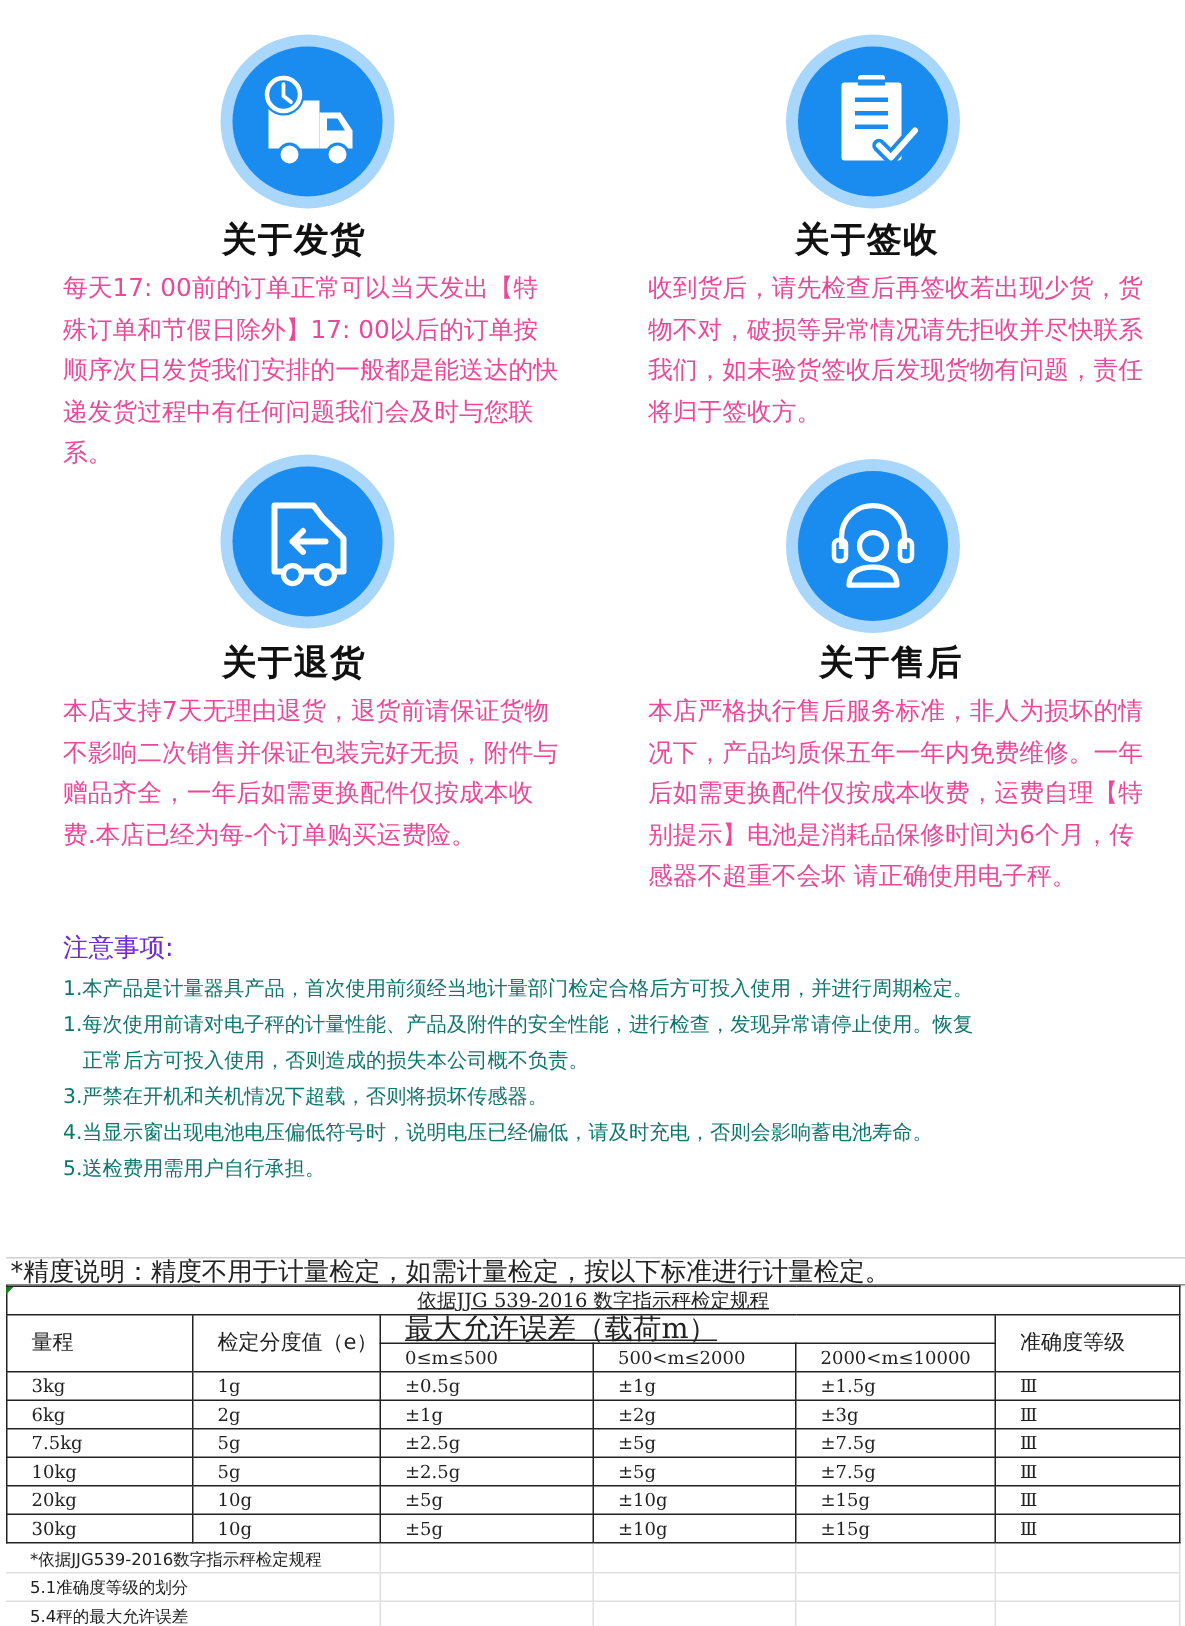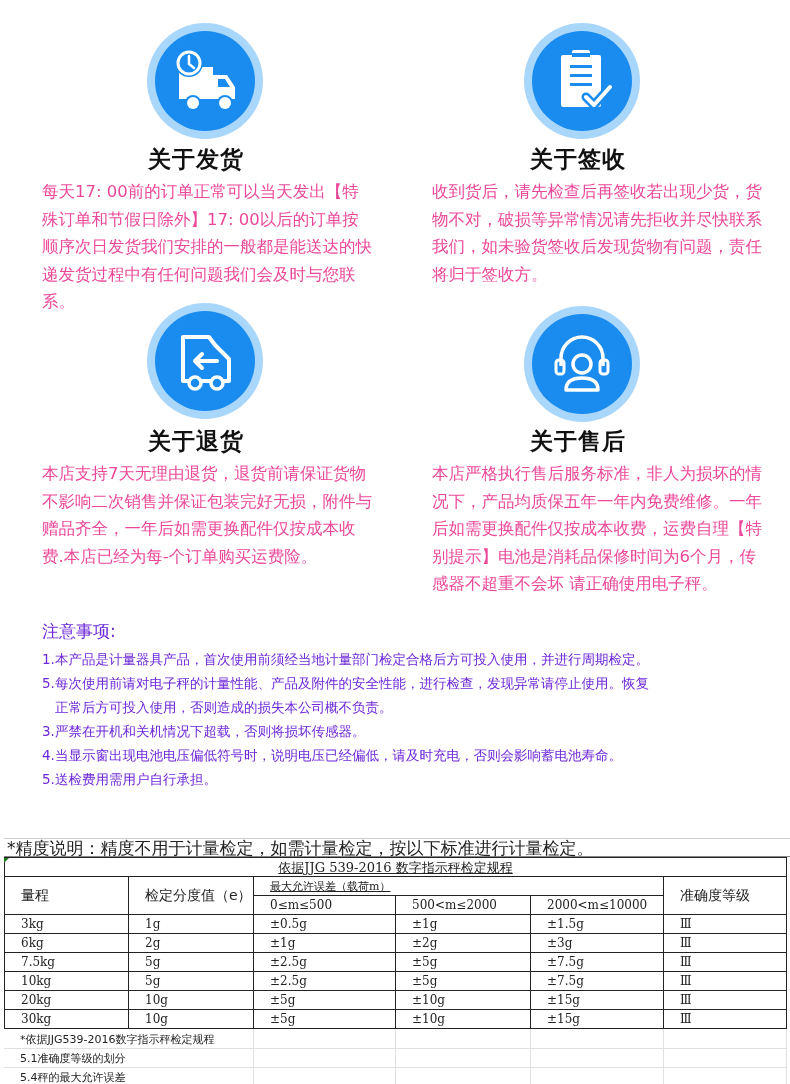--- a/index.html
+++ b/index.html
@@ -3,29 +3,29 @@
 <meta charset="utf-8">
 <style>
   * { box-sizing: border-box; margin: 0; padding: 0; }
   body { width: 790px; height: 1084px; background: #fff; font-family: "DejaVu Sans", sans-serif; color: #222; position: relative; overflow: hidden; }
   .icon-wrap { position: absolute; width: 116px; height: 116px; border-radius: 50%; background: #a9d6fb; display: flex; align-items: center; justify-content: center; }
   .icon-inner { width: 100px; height: 100px; border-radius: 50%; background: #1a8cf0; display: flex; align-items: center; justify-content: center; }
   .card-title { position: absolute; font-size: 23px; font-weight: bold; color: #111; letter-spacing: 1px; white-space: nowrap; }
   .card-body { position: absolute; font-size: 16.5px; line-height: 27.5px; color: #ec4899; }
   .notes { position: absolute; left: 42px; top: 620px; width: 740px; }
   .notes-title { font-size: 17px; color: #6d28d9; margin-bottom: 4px; }
-  .note { font-size: 13.5px; line-height: 24px; color: #6d28d9; white-space: nowrap; }
+  .note { font-size: 13.5px; line-height: 24px; color: #0f766e; white-space: nowrap; }
   .note.indent { padding-left: 13px; }
   .sheet { position: absolute; left: 4px; top: 838px; width: 786px; font-family: "DejaVu Serif", serif; }
   .sheet-note { font-size: 17px; height: 19px; line-height: 19px; border-top: 1px solid #d0d0d0; border-bottom: 1px solid #888; padding-left: 3px; font-family: "DejaVu Sans", sans-serif; }
   table { border-collapse: collapse; width: 782px; table-layout: fixed; }
   td { border: 1px solid #222; font-size: 12px; height: 19px; line-height: 17px; padding: 0 16px; white-space: nowrap; overflow: hidden; vertical-align: bottom; }
   td.big { font-size: 14px; vertical-align: middle; font-family: "DejaVu Sans", sans-serif; }
   td.h1 { text-align: center; font-size: 13px; text-decoration: underline; }
-  td.h2 { font-size: 11px; text-decoration: underline; }
+  td.h2 { font-size: 19px; text-decoration: underline; }
   .foot td { border: none; border-right: 1px solid #e0e0e0; border-bottom: 1px solid #e0e0e0; font-family: "DejaVu Sans", sans-serif; font-size: 11px; }
   .foot td:first-child { border-left: none; }
   .green-mark { position: absolute; left: 4px; top: 858px; width: 0; height: 0; border-top: 5px solid #1e7a1e; border-right: 5px solid transparent; }
 </style>
 </head>
 <body>
 
 <div class="icon-wrap" style="left:147px; top:23px;">
   <div class="icon-inner">
     <svg width="80" height="80" viewBox="0 0 80 80">
@@ -79,27 +79,27 @@
   <div class="icon-inner">
     <svg width="80" height="80" viewBox="0 0 80 80">
       <path d="M19 42 V34 A21 21 0 0 1 61 34 V42" fill="none" stroke="#fff" stroke-width="3.5"></path>
       <rect x="14" y="36" width="8" height="14" rx="3" fill="none" stroke="#fff" stroke-width="3"></rect>
       <rect x="58" y="36" width="8" height="14" rx="3" fill="none" stroke="#fff" stroke-width="3"></rect>
       <circle cx="40" cy="40" r="9" fill="none" stroke="#fff" stroke-width="3.5"></circle>
       <path d="M24 66 Q24 54 40 54 Q56 54 56 66 Z" fill="none" stroke="#fff" stroke-width="3.5" stroke-linejoin="round"></path>
     </svg>
   </div>
 </div>
-<div class="card-title" style="left:530px; top:426px;">关于售后</div>
+<div class="card-title" style="left:546px; top:426px;">关于售后</div>
 <div class="card-body" style="left:432px; top:460px; width:340px;">本店严格执行售后服务标准，非人为损坏的情况下，产品均质保五年一年内免费维修。一年后如需更换配件仅按成本收费，运费自理【特别提示】电池是消耗品保修时间为6个月，传感器不超重不会坏 请正确使用电子秤。</div>
 
 <div class="notes">
   <div class="notes-title">注意事项:</div>
   <div class="note">1.本产品是计量器具产品，首次使用前须经当地计量部门检定合格后方可投入使用，并进行周期检定。</div>
-  <div class="note">5.每次使用前请对电子秤的计量性能、产品及附件的安全性能，进行检查，发现异常请停止使用。恢复</div>
+  <div class="note">1.每次使用前请对电子秤的计量性能、产品及附件的安全性能，进行检查，发现异常请停止使用。恢复</div>
   <div class="note indent">正常后方可投入使用，否则造成的损失本公司概不负责。</div>
   <div class="note">3.严禁在开机和关机情况下超载，否则将损坏传感器。</div>
   <div class="note">4.当显示窗出现电池电压偏低符号时，说明电压已经偏低，请及时充电，否则会影响蓄电池寿命。</div>
   <div class="note">5.送检费用需用户自行承担。</div>
 </div>
 
 <div class="sheet">
   <div class="sheet-note">*精度说明：精度不用于计量检定，如需计量检定，按以下标准进行计量检定。</div>
   <table>
     <colgroup>

